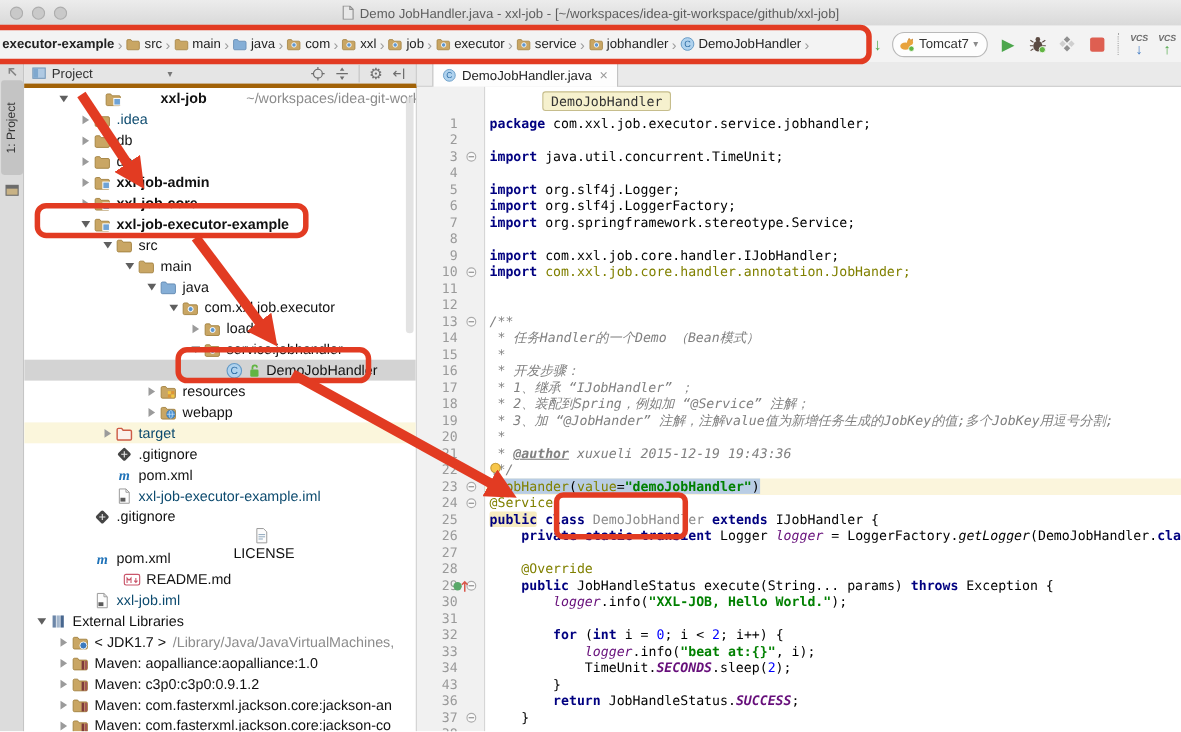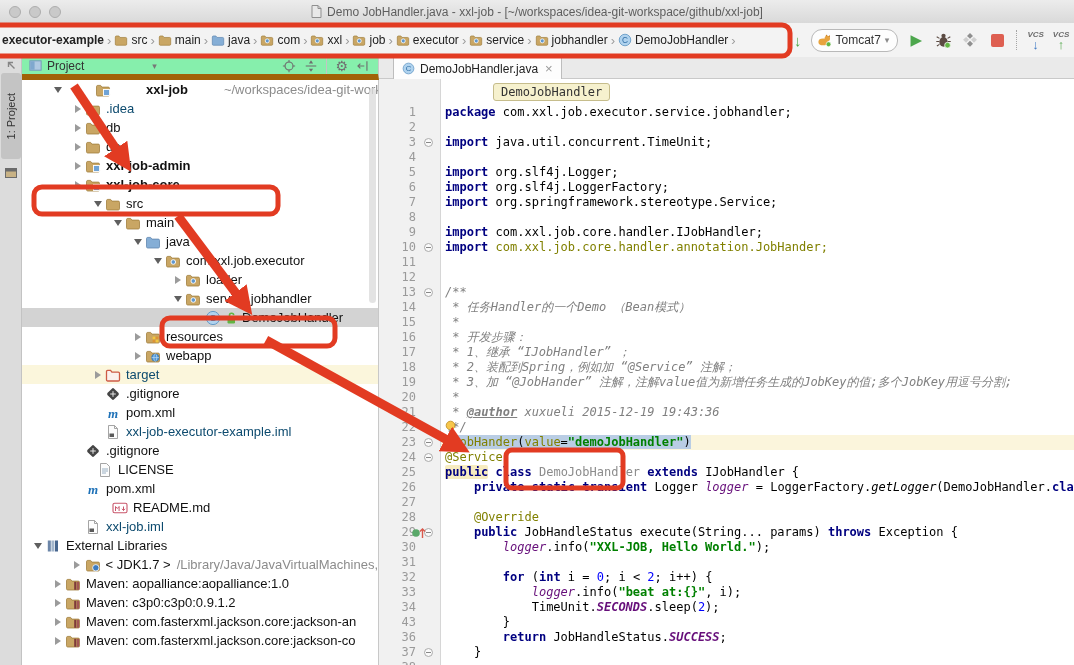--- a/index.html
+++ b/index.html
@@ -37,22 +37,22 @@
   .vcs .arr{font-size:13px;line-height:11px;font-weight:bold;}
   .vcs .dn{color:#3C78C3;} .vcs .up{color:#4FA748;}
   
   .strip{position:absolute;left:0;top:57px;bottom:0;width:22px;background:#DCDCDC;
     border-right:1px solid #C3C3C3;box-sizing:border-box;}
   .striptab{position:absolute;left:1px;top:16px;width:20px;height:86px;background:#C4C4C4;
     border-radius:3px;display:flex;align-items:center;justify-content:center;}
   .striptab span{writing-mode:vertical-rl;transform:rotate(180deg);font-size:11px;color:#333;}
   .stripicon{position:absolute;left:3px;width:16px;height:16px;}
   
-  .pheader{position:absolute;left:22px;top:57px;width:357px;height:23px;background:#86efac;
-    border-bottom:6px solid #a16207;border-right:1px solid #C8C8C8;box-sizing:border-box;
+  .pheader{position:absolute;left:22px;top:57px;width:357px;height:23px;background:#e5e5e5;
+    border-bottom:4px solid #a16207;border-right:1px solid #C8C8C8;box-sizing:border-box;
     display:flex;align-items:center;font-size:12px;color:#333;}
   .pheader .ptitle{margin-left:4px;}
   .pheader .dd{color:#777;font-size:9px;margin-left:68px;}
   .phicons{margin-left:auto;display:flex;align-items:center;gap:8px;padding-right:8px;color:#6E6E6E;}
   .phicons svg{width:14px;height:14px;}
   .gear{font-size:14px;line-height:14px;color:#707070;}
   #tree{position:absolute;left:22px;top:80px;width:357px;bottom:0;background:#FFF;
     border-right:1px solid #C8C8C8;box-sizing:border-box;overflow:hidden;}
   .trow{height:19px;display:flex;align-items:center;white-space:nowrap;font-size:13px;color:#111;}
   .trow.sel{background:#D3D3D3;}
@@ -385,20 +385,32 @@
           <span class="tri-closed"></span>
         </span>
         <span class="ticon">
           <svg viewBox="0 0 16 16">
             <path d="M1.5 12.8V4.6c0-.7.5-1.2 1.2-1.2h2.9l1.3 1.7h6.4c.7 0 1.2.5 1.2 1.2v6.5c0 .7-.5 1.2-1.2 1.2H2.7c-.7 0-1.2-.5-1.2-1.2z" fill="#C9A664" stroke="#A17F3E" stroke-width=".8"></path>
             <rect x="8.5" y="7.5" width="6" height="6" fill="#6FA3D6" stroke="#FFF" stroke-width=".9"></rect>
           </svg>
         </span>
         <span class="tlabel">xxl-job-core</span>
       </div>
+      <div class="trow b" style="padding-left: 48px;">
+        <span class="tri">
+          <span class="tri-open"></span>
+        </span>
+        <span class="ticon">
+          <svg viewBox="0 0 16 16">
+            <path d="M1.5 12.8V4.6c0-.7.5-1.2 1.2-1.2h2.9l1.3 1.7h6.4c.7 0 1.2.5 1.2 1.2v6.5c0 .7-.5 1.2-1.2 1.2H2.7c-.7 0-1.2-.5-1.2-1.2z" fill="#C9A664" stroke="#A17F3E" stroke-width=".8"></path>
+            <rect x="8.5" y="7.5" width="6" height="6" fill="#6FA3D6" stroke="#FFF" stroke-width=".9"></rect>
+          </svg>
+        </span>
+        <span class="tlabel">xxl-job-executor-example</span>
+      </div>
       <div class="trow" style="padding-left: 68px;">
         <span class="tri">
           <span class="tri-open"></span>
         </span>
         <span class="ticon">
           <svg viewBox="0 0 16 16">
             <path d="M1.5 12.8V4.6c0-.7.5-1.2 1.2-1.2h2.9l1.3 1.7h6.4c.7 0 1.2.5 1.2 1.2v6.5c0 .7-.5 1.2-1.2 1.2H2.7c-.7 0-1.2-.5-1.2-1.2z" fill="#C9A664" stroke="#A17F3E" stroke-width=".8"></path>
           </svg>
         </span>
         <span class="tlabel">src</span>
@@ -552,21 +564,21 @@
         <span class="ticon">
           <svg viewBox="0 0 16 16">
             <g transform="rotate(45 8 8)">
               <rect x="3.4" y="3.4" width="9.2" height="9.2" rx="1.6" fill="#454545"></rect>
             </g>
             <path d="M8 5.2v5.6M5.2 8h5.6" stroke="#E8E8E8" stroke-width="1"></path>
           </svg>
         </span>
         <span class="tlabel">.gitignore</span>
       </div>
-      <div class="trow" style="padding-left: 60px;">
+      <div class="trow" style="padding-left: 77px; flex-direction: column;">
         <span class="tri"></span>
         <span class="ticon">
           <svg viewBox="0 0 16 16">
             <path d="M3.5 1.5h6l3 3v10h-9z" fill="#FCFCFC" stroke="#9B9B9B" stroke-width=".9"></path>
             <path d="M5 7h6M5 9h6M5 11h4" stroke="#8FA7BC" stroke-width=".9"></path>
           </svg>
         </span>
         <span class="tlabel">LICENSE</span>
       </div>
       <div class="trow" style="padding-left: 48px;">
@@ -606,21 +618,21 @@
         </span>
         <span class="ticon">
           <svg viewBox="0 0 16 16">
             <rect x="2.8" y="2.5" width="3" height="11" fill="#6C86A8"></rect>
             <rect x="6.4" y="2.5" width="3" height="11" fill="#A3B6CC"></rect>
             <rect x="10" y="2.5" width="3" height="11" fill="#48678F"></rect>
           </svg>
         </span>
         <span class="tlabel">External Libraries</span>
       </div>
-      <div class="trow" style="padding-left: 28px; justify-content: flex-end;">
+      <div class="trow" style="padding-left: 28px;">
         <span class="tri">
           <span class="tri-closed"></span>
         </span>
         <span class="ticon">
           <svg viewBox="0 0 16 16">
             <path d="M1.5 12.8V4.6c0-.7.5-1.2 1.2-1.2h2.9l1.3 1.7h6.4c.7 0 1.2.5 1.2 1.2v6.5c0 .7-.5 1.2-1.2 1.2H2.7c-.7 0-1.2-.5-1.2-1.2z" fill="#C9A664" stroke="#A17F3E" stroke-width=".8"></path>
             <circle cx="10.8" cy="10.8" r="3.2" fill="#3C7BC0" stroke="#FFF" stroke-width=".8"></circle>
           </svg>
         </span>
         <span class="tlabel">&lt; JDK1.7 &gt;</span>

